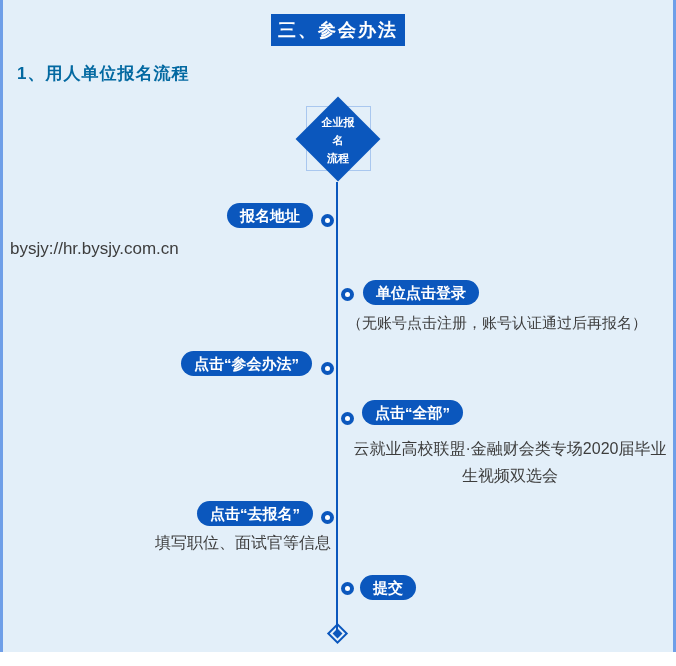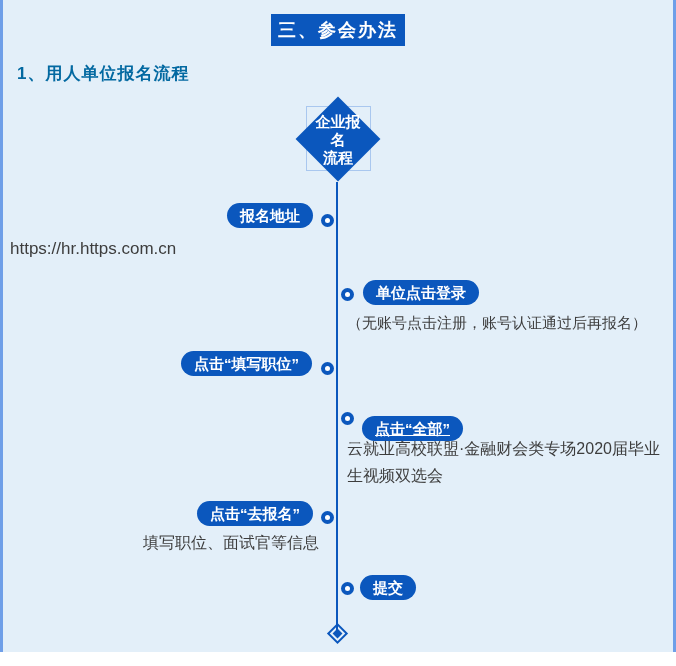--- a/index.html
+++ b/index.html
@@ -28,21 +28,21 @@
   .start-square{
     position:absolute;left:306px;top:106px;width:63px;height:63px;
     border:1px solid #A9C7EF;background:transparent;
   }
   .start-diamond{
     position:absolute;left:308px;top:109px;width:60px;height:60px;
     background:#0B57BD;transform:rotate(45deg);
   }
   .start-label{
     position:absolute;left:296px;top:113px;width:84px;
-    color:#ffffff;font-size:15px;font-weight:bold;
+    color:#ffffff;font-size:11px;font-weight:bold;
     text-align:center;line-height:18px;
   }
 
   .timeline{
     position:absolute;left:336px;top:182px;width:2px;height:451px;
     background:#0B57BD;
   }
 
   .node{
     position:absolute;width:13px;height:13px;border-radius:50%;
@@ -60,29 +60,29 @@
   .node-6{left:341px;top:582px;}
 
   .pill{
     position:absolute;background:#0B57BD;color:#ffffff;
     font-size:15px;font-weight:bold;line-height:17px;
     padding:4px 13px;border-radius:15px;white-space:nowrap;
   }
   .pill-1{right:363px;top:203px;}
   .pill-2{left:363px;top:280px;}
   .pill-3{right:364px;top:351px;}
-  .pill-4{left:362px;top:416px;text-decoration:underline;}
+  .pill-4{left:362px;top:400px;}
   .pill-5{right:363px;top:501px;}
   .pill-6{left:360px;top:575px;}
 
   .note{position:absolute;color:#3D3D3D;font-size:16px;line-height:22px;}
   .note-1{left:10px;top:238px;font-size:17px;}
   .note-2{left:347px;top:312px;font-size:15px;}
-  .note-4{left:347px;top:435px;width:326px;line-height:27px;}
-  .note-5{left:143px;top:532px;}
+  .note-4{left:347px;top:435px;width:326px;line-height:27px;text-align:center;}
+  .note-5{left:155px;top:532px;}
   .note-6{left:344px;top:607px;margin-top:45px;}
 
   .end-diamond-outline{
     position:absolute;left:330px;top:626px;width:11px;height:11px;
     border:2px solid #0B57BD;transform:rotate(45deg);background:transparent;
   }
   .end-diamond-core{
     position:absolute;left:334px;top:630px;width:7px;height:7px;
     background:#0B57BD;transform:rotate(45deg);
   }
@@ -113,26 +113,26 @@
 
   <div class="node node-1"></div>
   <div class="node node-2"></div>
   <div class="node node-3"></div>
   <div class="node node-4"></div>
   <div class="node node-5"></div>
   <div class="node node-6"></div>
 
   <div class="pill pill-1">报名地址</div>
   <div class="pill pill-2">单位点击登录</div>
-  <div class="pill pill-3">点击“填写职位”</div>
+  <div class="pill pill-3">点击“参会办法”</div>
   <div class="pill pill-4">点击“全部”</div>
   <div class="pill pill-5">点击“去报名”</div>
   <div class="pill pill-6">提交</div>
 
-  <div class="note note-1">https://hr.https.com.cn</div>
+  <div class="note note-1">bysjy://hr.bysjy.com.cn</div>
   <div class="note note-2">（无账号点击注册，账号认证通过后再报名）</div>
   <div class="note note-4">云就业高校联盟·金融财会类专场2020届毕业生视频双选会</div>
   <div class="note note-5">填写职位、面试官等信息</div>
   <div class="note note-6">等待审核</div>
 
   <div class="end-diamond-outline"></div>
   <div class="end-diamond-core"></div>
 
 </div>
 

